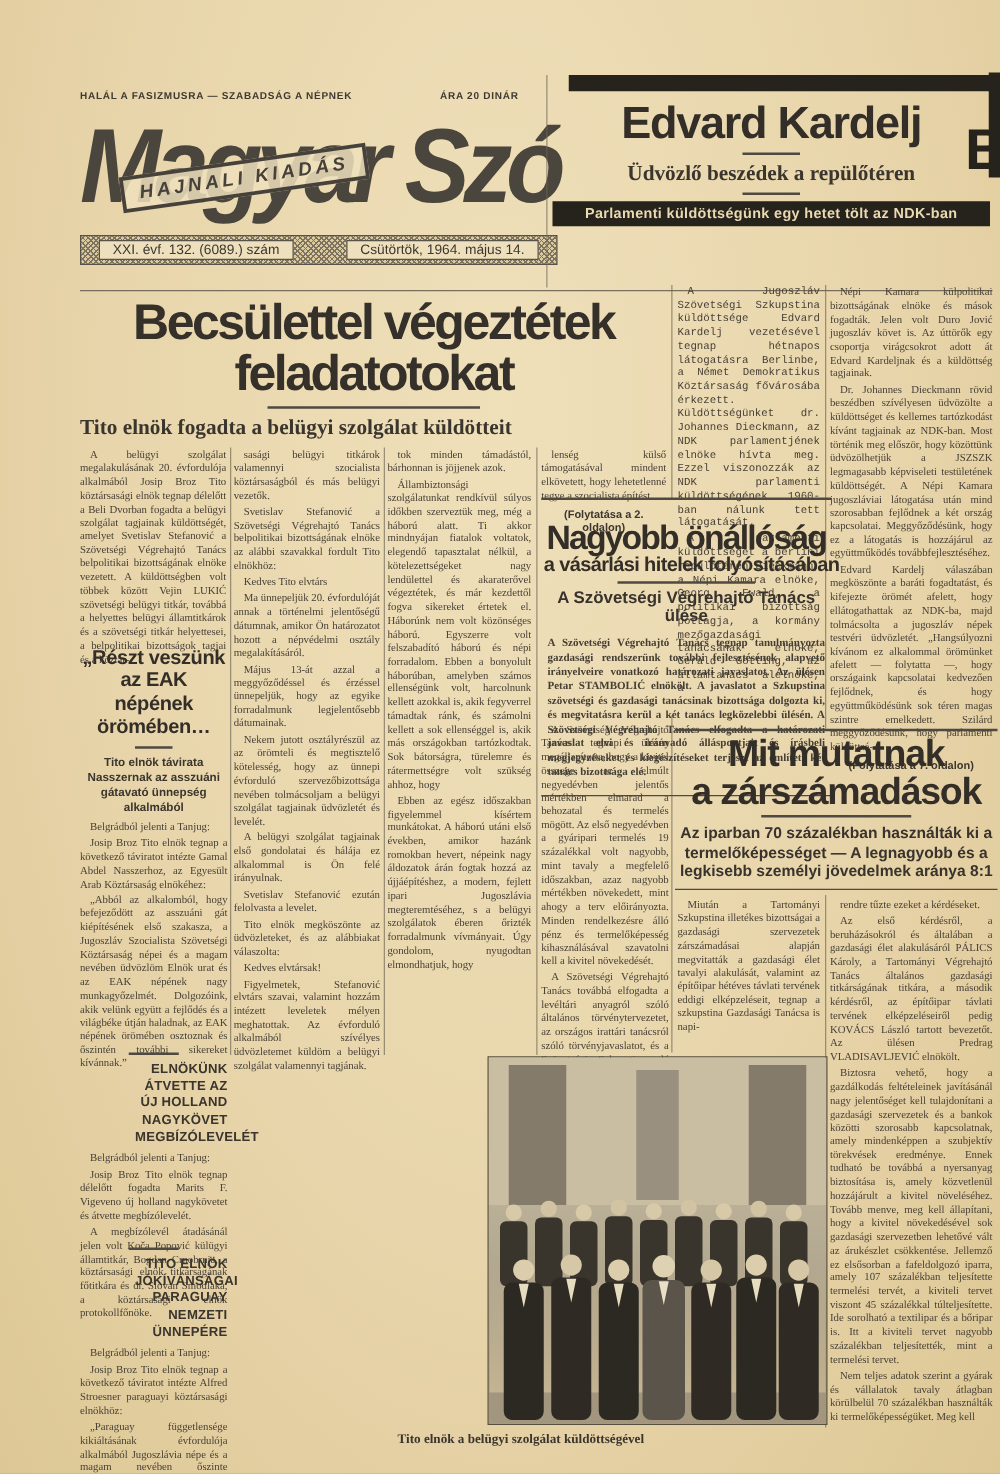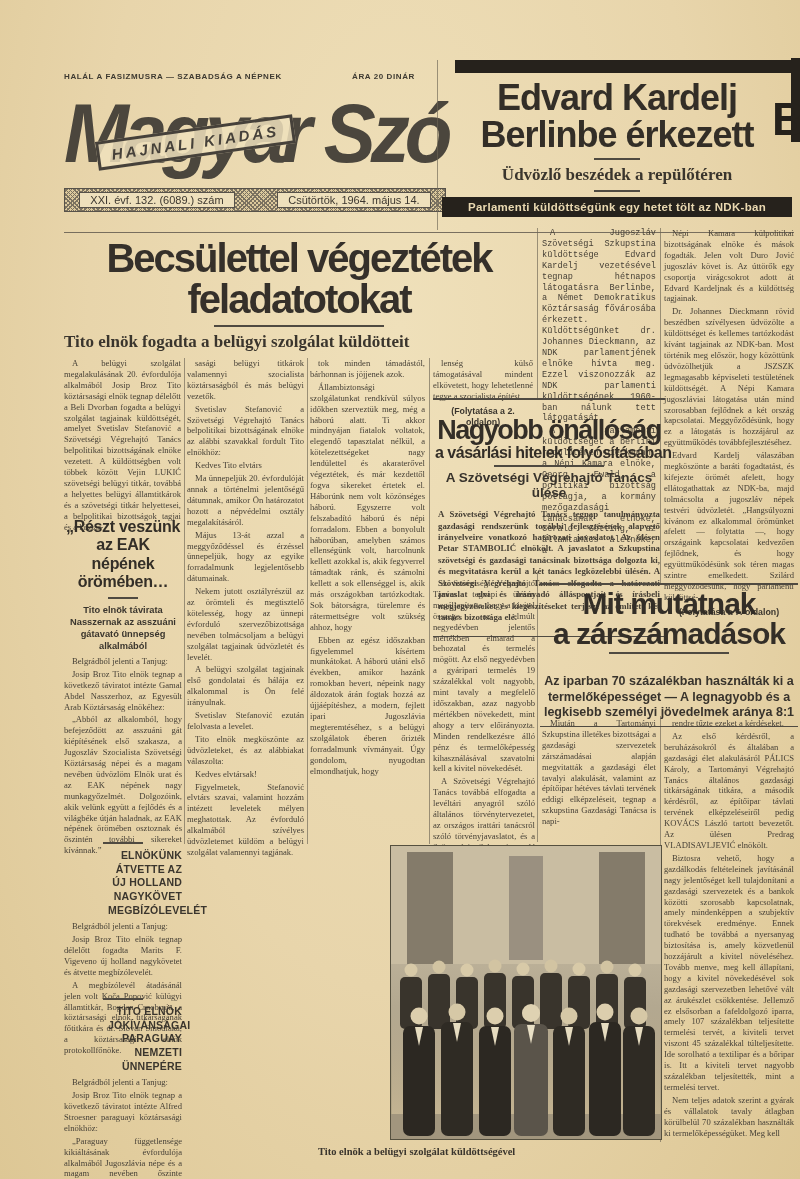--- a/index.html
+++ b/index.html
@@ -54,21 +54,21 @@
            letter-spacing:-1.5px;text-align:center;white-space:nowrap;color:#332e27;line-height:1.05;}
   .onall-sub{font-family:"Liberation Sans",sans-serif;font-weight:bold;font-size:16px;
              letter-spacing:-.5px;text-align:center;white-space:nowrap;color:#332e27;}
   .onall-kick{font-family:"Liberation Sans",sans-serif;font-weight:bold;font-size:13.5px;
               text-align:center;color:#38332c;margin-top:3px;}
   .boxbody{font-size:8.8px;line-height:1.3;text-align:justify;font-weight:bold;
            color:#443e34;margin-top:4px;padding:0 3px;}
   .mit-h{font-family:"Liberation Sans",sans-serif;font-weight:bold;font-size:30px;
          letter-spacing:-1px;line-height:1.0;text-align:center;color:#332e27;}
   .mit-sub{font-family:"Liberation Sans",sans-serif;font-weight:bold;font-size:12.5px;
-           line-height:1.25;text-align:center;color:#38332c;margin-top:20px;}
+           line-height:1.25;text-align:center;color:#38332c;margin-top:5px;}
   .mit-kick{font-family:"Liberation Sans",sans-serif;font-weight:bold;font-size:10px;
             letter-spacing:1px;text-align:center;color:#3a352d;margin-top:4px;}
   .eak-h{font-family:"Liberation Sans",sans-serif;font-weight:bold;font-size:16px;
          line-height:1.15;letter-spacing:-.3px;text-align:center;color:#332e27;}
   .eak-kick{font-family:"Liberation Sans",sans-serif;font-weight:bold;font-size:9.3px;
             line-height:1.3;text-align:center;color:#3a352d;margin:4px 0;}
   .ital{font-style:italic;}
   .caption{font-family:"Liberation Serif",serif;font-weight:bold;font-size:10.5px;color:#3a352d;}
   .photo{border:1px solid #55503f;box-shadow:0 0 0 1px #c9b98f inset;}
 </style>
@@ -86,21 +86,20 @@
   <div class="abs logo" style="left:64px;top:84px;">Magyar Szó</div>
   <div class="abs stamp" style="left:96px;top:128px;">HAJNALI KIADÁS</div>
   <div class="abs datebar" style="left:64px;top:188px;width:368px;">
     <span>XXI. évf. 132. (6089.) szám</span>
     <span>Csütörtök, 1964. május 14.</span>
   </div>
   <div class="vrule" style="left:437px;top:60px;height:170px;"></div>
 
   <div class="abs" style="left:442px;top:80px;width:350px;">
     <div class="kardelj-h">Edvard Kardelj</div>
-    <div class="kardelj-h">Berlinbe érkezett</div>
     <div class="minisep"></div>
     <div class="kardelj-sub">Üdvözlő beszédek a repülőtéren</div>
     <div class="minisep"></div>
     <div class="ndkbar">Parlamenti küldöttségünk egy hetet tölt az NDK-ban</div>
   </div>
 
   <div class="hrule" style="left:64px;top:232px;width:730px;"></div>
 
   <div class="abs" style="left:64px;top:238px;width:470px;">
     <div class="lead-h">Becsülettel végeztétek</div>

